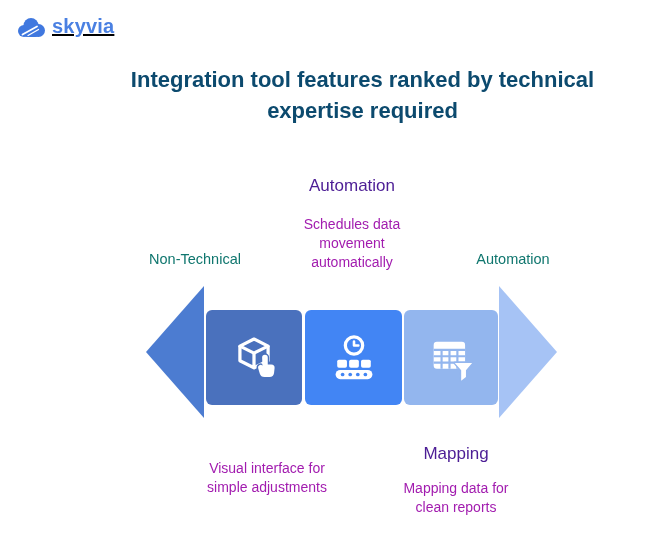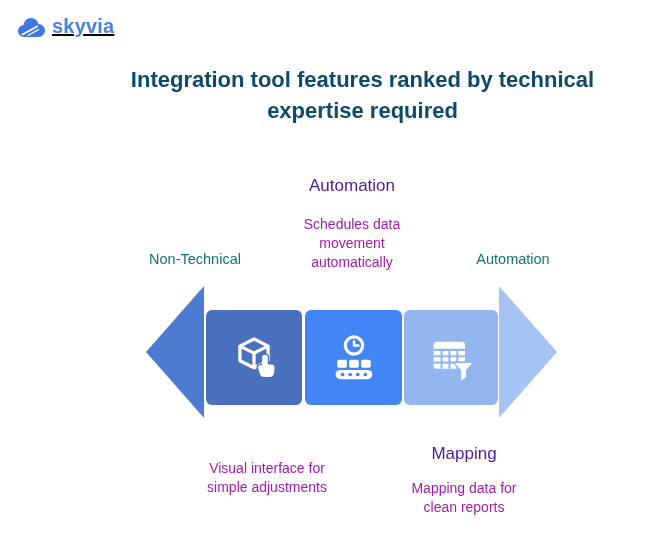--- a/index.html
+++ b/index.html
@@ -47,21 +47,21 @@
     display:flex; align-items:center; justify-content:center;
   }
   .box-1 { left:206px; width:96px; }
   .box-2 { left:305px; width:97px; }
   .box-3 { left:404px; width:94px; }
   .feature-box svg { width:52px; height:52px; display:block; }
 
   
   .bottom-block { top:444px; width:160px; text-align:center; }
   .bottom-ease    { left:187px; }
-  .bottom-mapping { left:384px; }
+  .bottom-mapping { left:376px; }
   .bottom-block .caption { margin-top:15px; }
 </style>
 </head>
 <body>
 
 <div class="abs logo">
   <svg width="30" height="22" viewBox="0 0 30 22">
     <g fill="#4078df">
       <circle cx="8" cy="15" r="6"></circle>
       <circle cx="15" cy="9.5" r="7.5"></circle>

